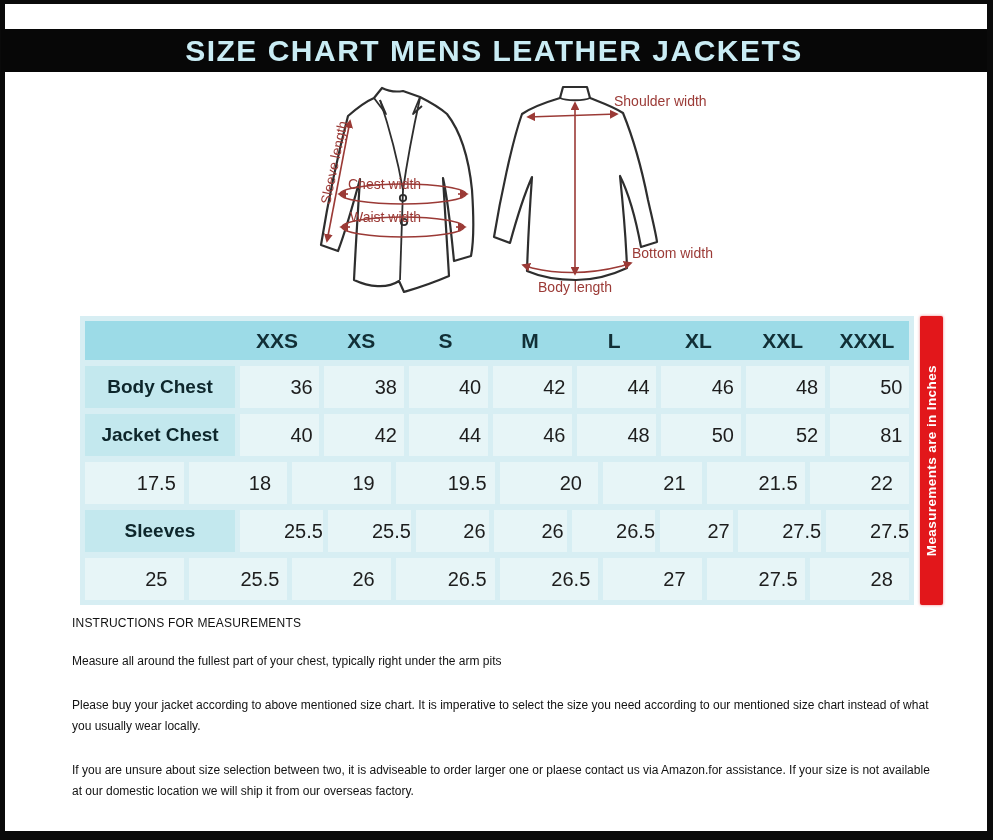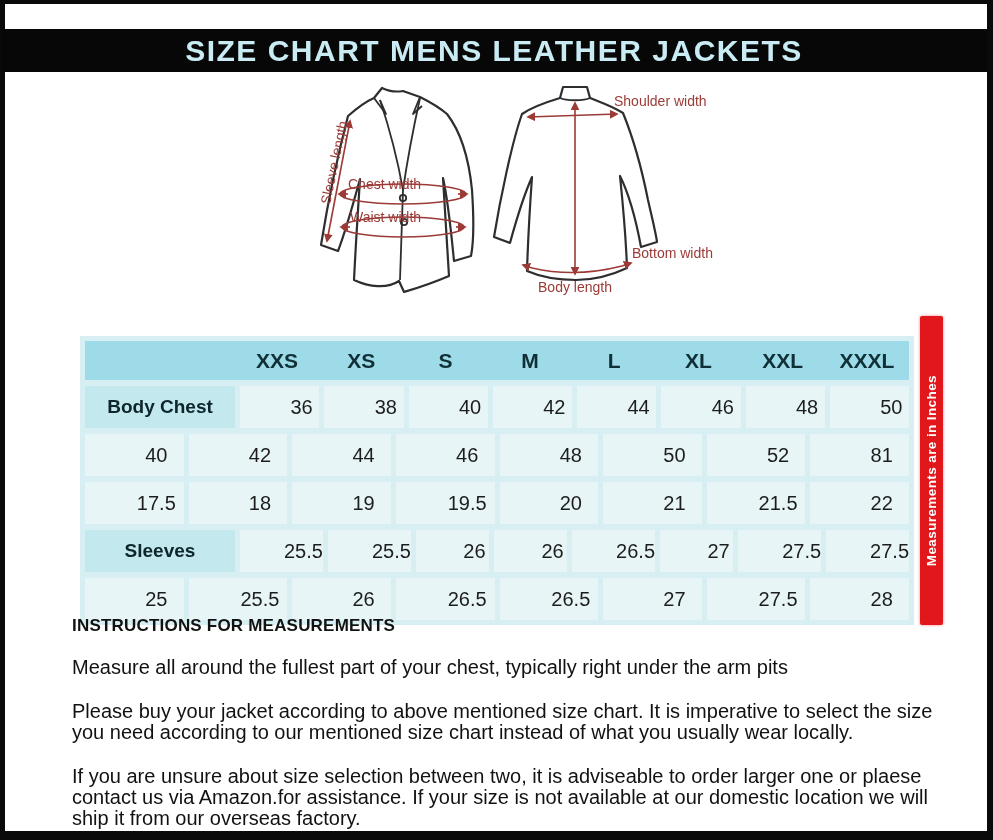--- a/index.html
+++ b/index.html
@@ -29,21 +29,21 @@
   .jacket-detail { fill: none; stroke: #2e2e2e; stroke-width: 1.8; stroke-linejoin: round; }
   .meas { fill: none; stroke: #9b3a36; stroke-width: 1.6; }
   .meas-label { fill: #9b3a36; font-size: 14px; font-family: "Liberation Sans", sans-serif; }
 
   .table-area {
     position: absolute; left: 80px; top: 316px;
     display: flex; align-items: stretch; gap: 6px;
   }
   .size-table {
     width: 834px; background: #d7eef3; padding: 5px;
-    display: flex; flex-direction: column; gap: 6px; margin-top: 20px;
+    display: flex; flex-direction: column; gap: 6px;
   }
   .header-row { display: flex; height: 39px; background: #9cdbe7; }
   .header-spacer { width: 150px; }
   .size-col {
     flex: 1; display: flex; align-items: center; justify-content: center;
     font-weight: bold; font-size: 21px; color: #112f36;
   }
   .data-row { display: flex; gap: 5px; height: 42px; border-radius: 16px; }
   .row-label {
     width: 150px; background: #c3e8ee; display: flex; align-items: center;
@@ -58,22 +58,22 @@
     display: flex; align-items: center; justify-content: center;
     box-shadow: 0 0 3px rgba(226,23,27,.55);
   }
   .unit-bar span {
     writing-mode: vertical-rl; transform: rotate(180deg);
     color: #ffffff; font-weight: bold; font-size: 13.5px;
     white-space: nowrap; letter-spacing: .4px;
   }
 
   .instructions { position: absolute; left: 72px; top: 616px; width: 862px; color: #121212; }
-  .instructions h2 { margin: 0 0 21px 0; font-size: 17px; font-weight: bold; letter-spacing: .2px; }
-  .instructions p  { margin: 4px 0 23px 0; font-size: 20px; line-height: 21px; }
+  .instructions h2 { margin: 0 0 21px 0; font-size: 12px; font-weight: normal; letter-spacing: .2px; }
+  .instructions p  { margin: 4px 0 23px 0; font-size: 12px; line-height: 21px; }
 </style>
 </head>
 <body>
 
 <div class="edge edge-top"></div>
 <div class="edge edge-bottom"></div>
 <div class="edge edge-left"></div>
 <div class="edge edge-right"></div>
 
 <div class="title-bar">
@@ -175,20 +175,21 @@
       <div class="cell">38</div>
       <div class="cell">40</div>
       <div class="cell">42</div>
       <div class="cell">44</div>
       <div class="cell">46</div>
       <div class="cell">48</div>
       <div class="cell">50</div>
     </div>
 
     <div class="data-row">
+      <div class="row-label">Jacket Chest</div>
       <div class="cell">40</div>
       <div class="cell">42</div>
       <div class="cell">44</div>
       <div class="cell">46</div>
       <div class="cell">48</div>
       <div class="cell">50</div>
       <div class="cell">52</div>
       <div class="cell">81</div>
     </div>
 

